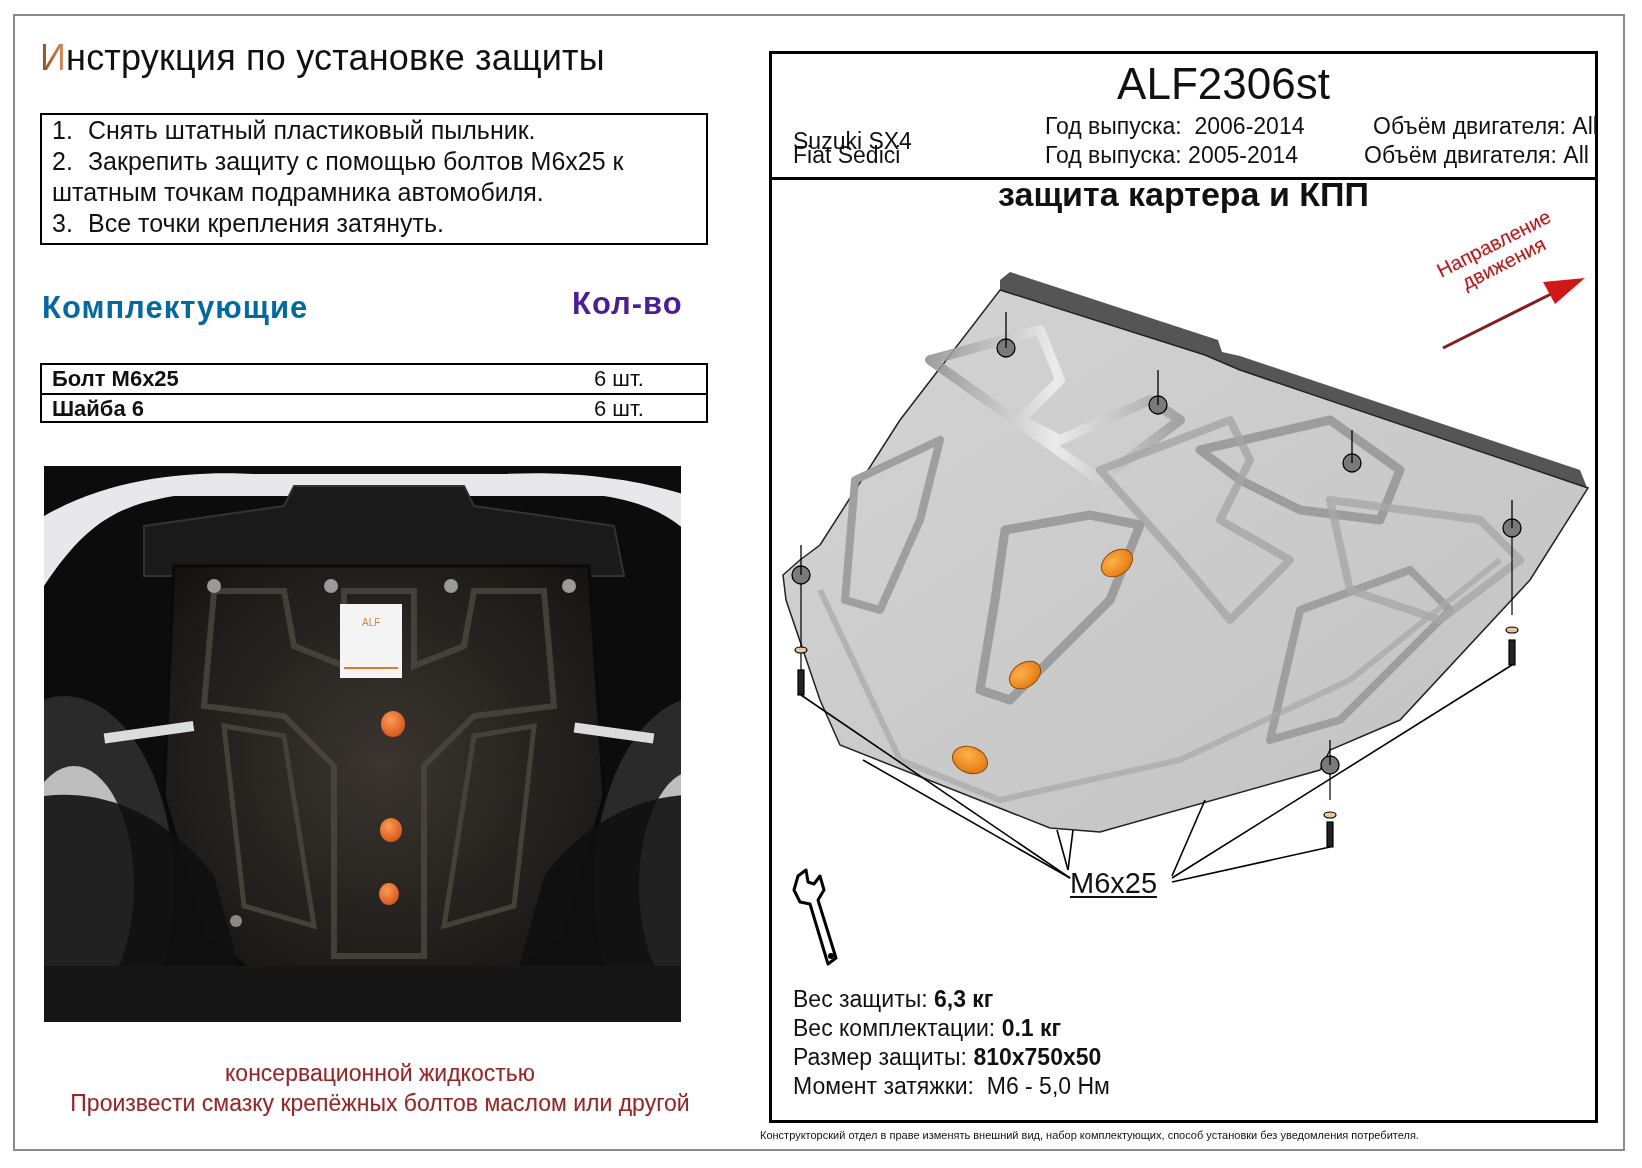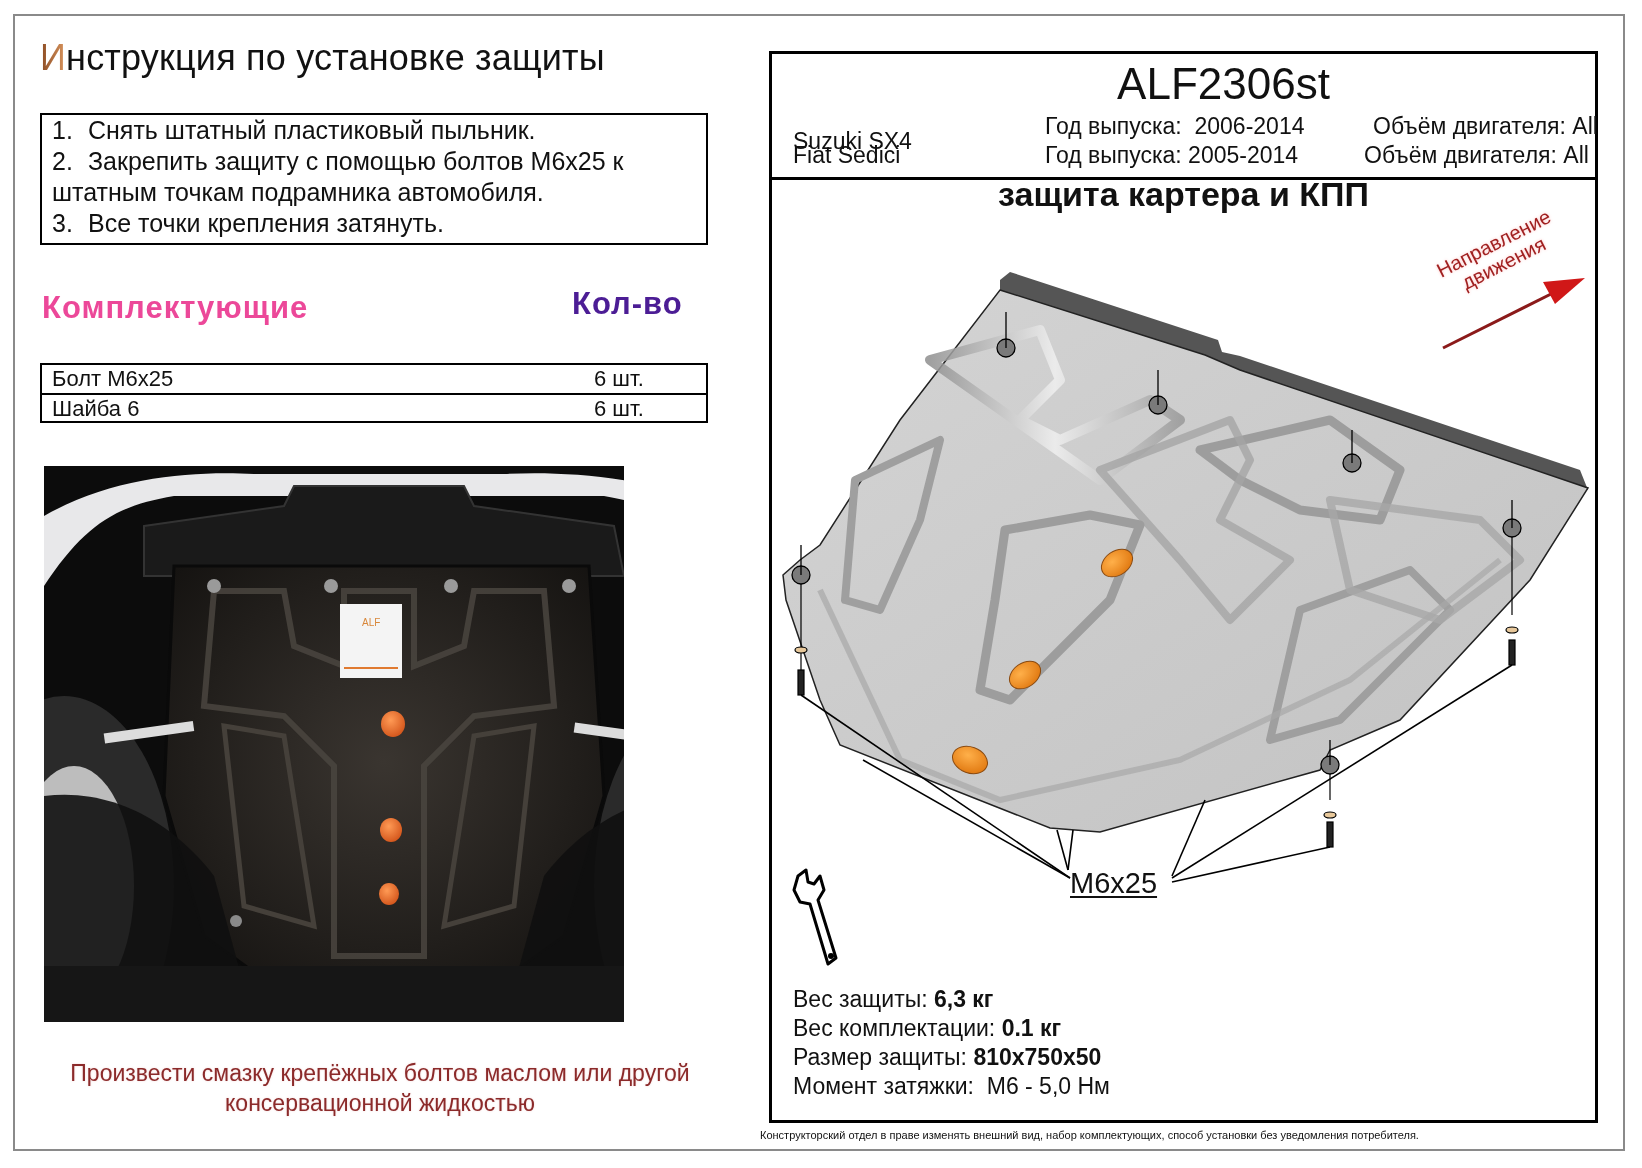--- a/index.html
+++ b/index.html
@@ -5,28 +5,28 @@
   html, body { margin:0; padding:0; background:#ffffff; }
   body { width:1642px; height:1168px; position:relative; overflow:hidden;
          font-family:"Liberation Sans", "DejaVu Sans", sans-serif; color:#111; }
   .abs { position:absolute; }
   .frame { left:13px; top:14px; width:1612px; height:1137px; border:2px solid #8a8a8a; box-sizing:border-box; }
   .page-title { left:40px; top:36px; font-size:36px; line-height:44px; white-space:nowrap; color:#111; letter-spacing:0.2px; }
   .page-title .first { background:linear-gradient(90deg,#8a4a22,#d9955e); -webkit-background-clip:text; background-clip:text; color:#a2603a; -webkit-text-fill-color:transparent; }
   .instr-box { left:40px; top:113px; width:668px; height:132px; border:2px solid #000; box-sizing:border-box; padding:0 16px 0 10px; }
   .instr-line { font-size:25px; line-height:31px; white-space:nowrap; }
   .instr-line .num { display:inline-block; width:36px; }
-  .parts-heading { left:42px; top:290px; font-size:31px; font-weight:bold; letter-spacing:1px; color:#ec4899; }
+  .parts-heading { left:42px; top:290px; font-size:31px; font-weight:bold; letter-spacing:1px; color:#0369a1; }
   .qty-heading { left:572px; top:286px; font-size:31px; font-weight:bold; letter-spacing:1px; color:#4c1d95; }
   .parts-table { left:40px; top:363px; width:668px; height:60px; border:2px solid #000; box-sizing:border-box; }
   .parts-row { position:relative; height:28px; font-size:22px; line-height:28px; }
   .parts-row + .parts-row { border-top:2px solid #000; }
-  .parts-row .name { position:absolute; left:10px; }
+  .parts-row .name { position:absolute; left:10px;font-weight:bold; }
   .parts-row .qty { position:absolute; left:552px; }
-  .photo { left:44px; top:466px; width:580px; height:556px; overflow:hidden; background:#14b8a6; }
+  .photo { left:44px; top:466px; width:637px; height:556px; overflow:hidden; background:#14b8a6; }
   .note { left:40px; top:1058px; width:680px; text-align:center; color:#8b2a2a; font-size:23px; line-height:30px; text-shadow:0 0 2px rgba(200,80,80,0.25); }
   .right-box { left:769px; top:51px; width:829px; height:1072px; border:3px solid #000; box-sizing:border-box; }
   .right-divider { left:769px; top:177px; width:829px; height:3px; background:#000; }
   .model-code { left:769px; top:58px; width:829px; text-align:center; font-size:44px; line-height:52px;padding-left:40px; }
   .car-row { font-size:23px; line-height:30px; white-space:nowrap; }
   .product-name { left:769px; top:176px; width:829px; text-align:center; font-size:34px; font-weight:bold; line-height:36px; }
   .direction { left:1415px; top:220px; width:170px; height:130px; }
   .direction-text { position:absolute; left:18px; top:42px; transform:rotate(-27deg); transform-origin:left top; color:#a02020; font-size:20px; line-height:22px; text-align:center; text-shadow:0 0 3px rgba(255,80,80,0.35); }
   .specs { left:793px; top:985px; font-size:23px; line-height:29px; }
   .specs b { font-weight:bold; }
@@ -106,22 +106,22 @@
 
     <path d="M0 330 C80 320 140 370 170 410 L200 520 L0 520 Z" fill="#101010" opacity="0.9"></path>
     <path d="M672 330 C590 320 530 370 500 410 L470 520 L672 520 Z" fill="#101010" opacity="0.9"></path>
     <rect x="0" y="500" width="672" height="56" fill="#161616"></rect>
     <rect x="60" y="262" width="90" height="10" fill="#dcdcdc" transform="rotate(-8 100 267)"></rect>
     <rect x="530" y="262" width="80" height="10" fill="#dcdcdc" transform="rotate(8 570 267)"></rect>
   </svg>
 </div>
 
 <div class="abs note">
+  <div>консервационной жидкостью</div>
   <div>Произвести смазку крепёжных болтов маслом или другой</div>
-  <div>консервационной жидкостью</div>
 </div>
 
 <div class="abs right-box"></div>
 <div class="abs model-code">ALF2306st</div>
 
 <div class="abs car-row" style="left:793px; top:126px;">Suzuki SX4</div>
 <div class="abs car-row" style="left:1045px; top:111px;"><span>Год выпуска:</span><span>&nbsp;&nbsp;</span><span>2006-2014</span></div>
 <div class="abs car-row" style="left:1373px; top:111px;"><span>Объём двигателя:</span> <span>All</span></div>
 
 <div class="abs car-row" style="left:793px; top:140px;">Fiat Sedici</div>

